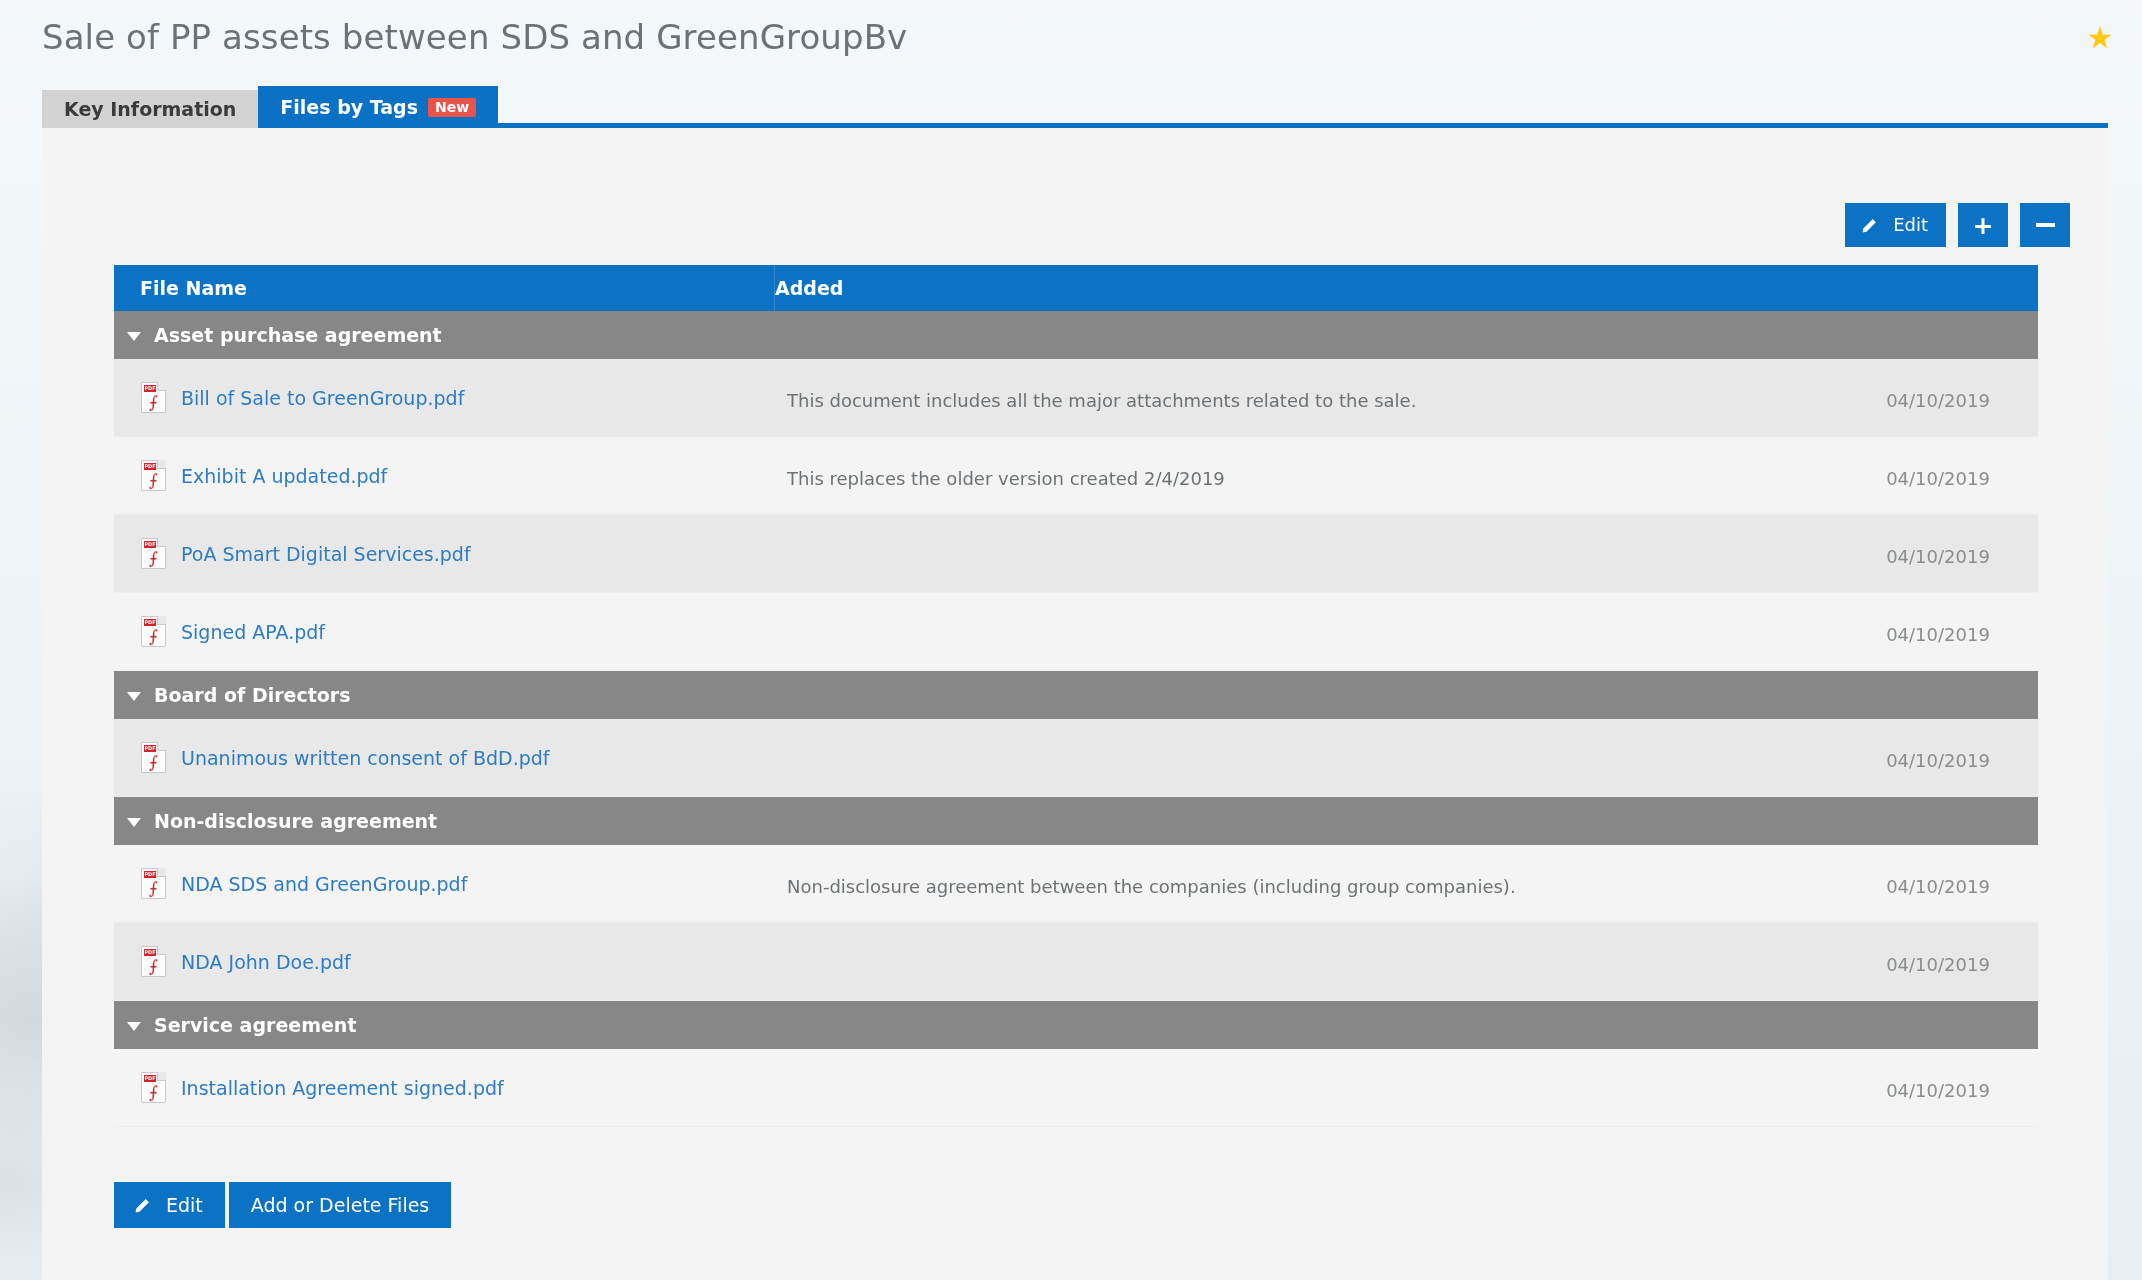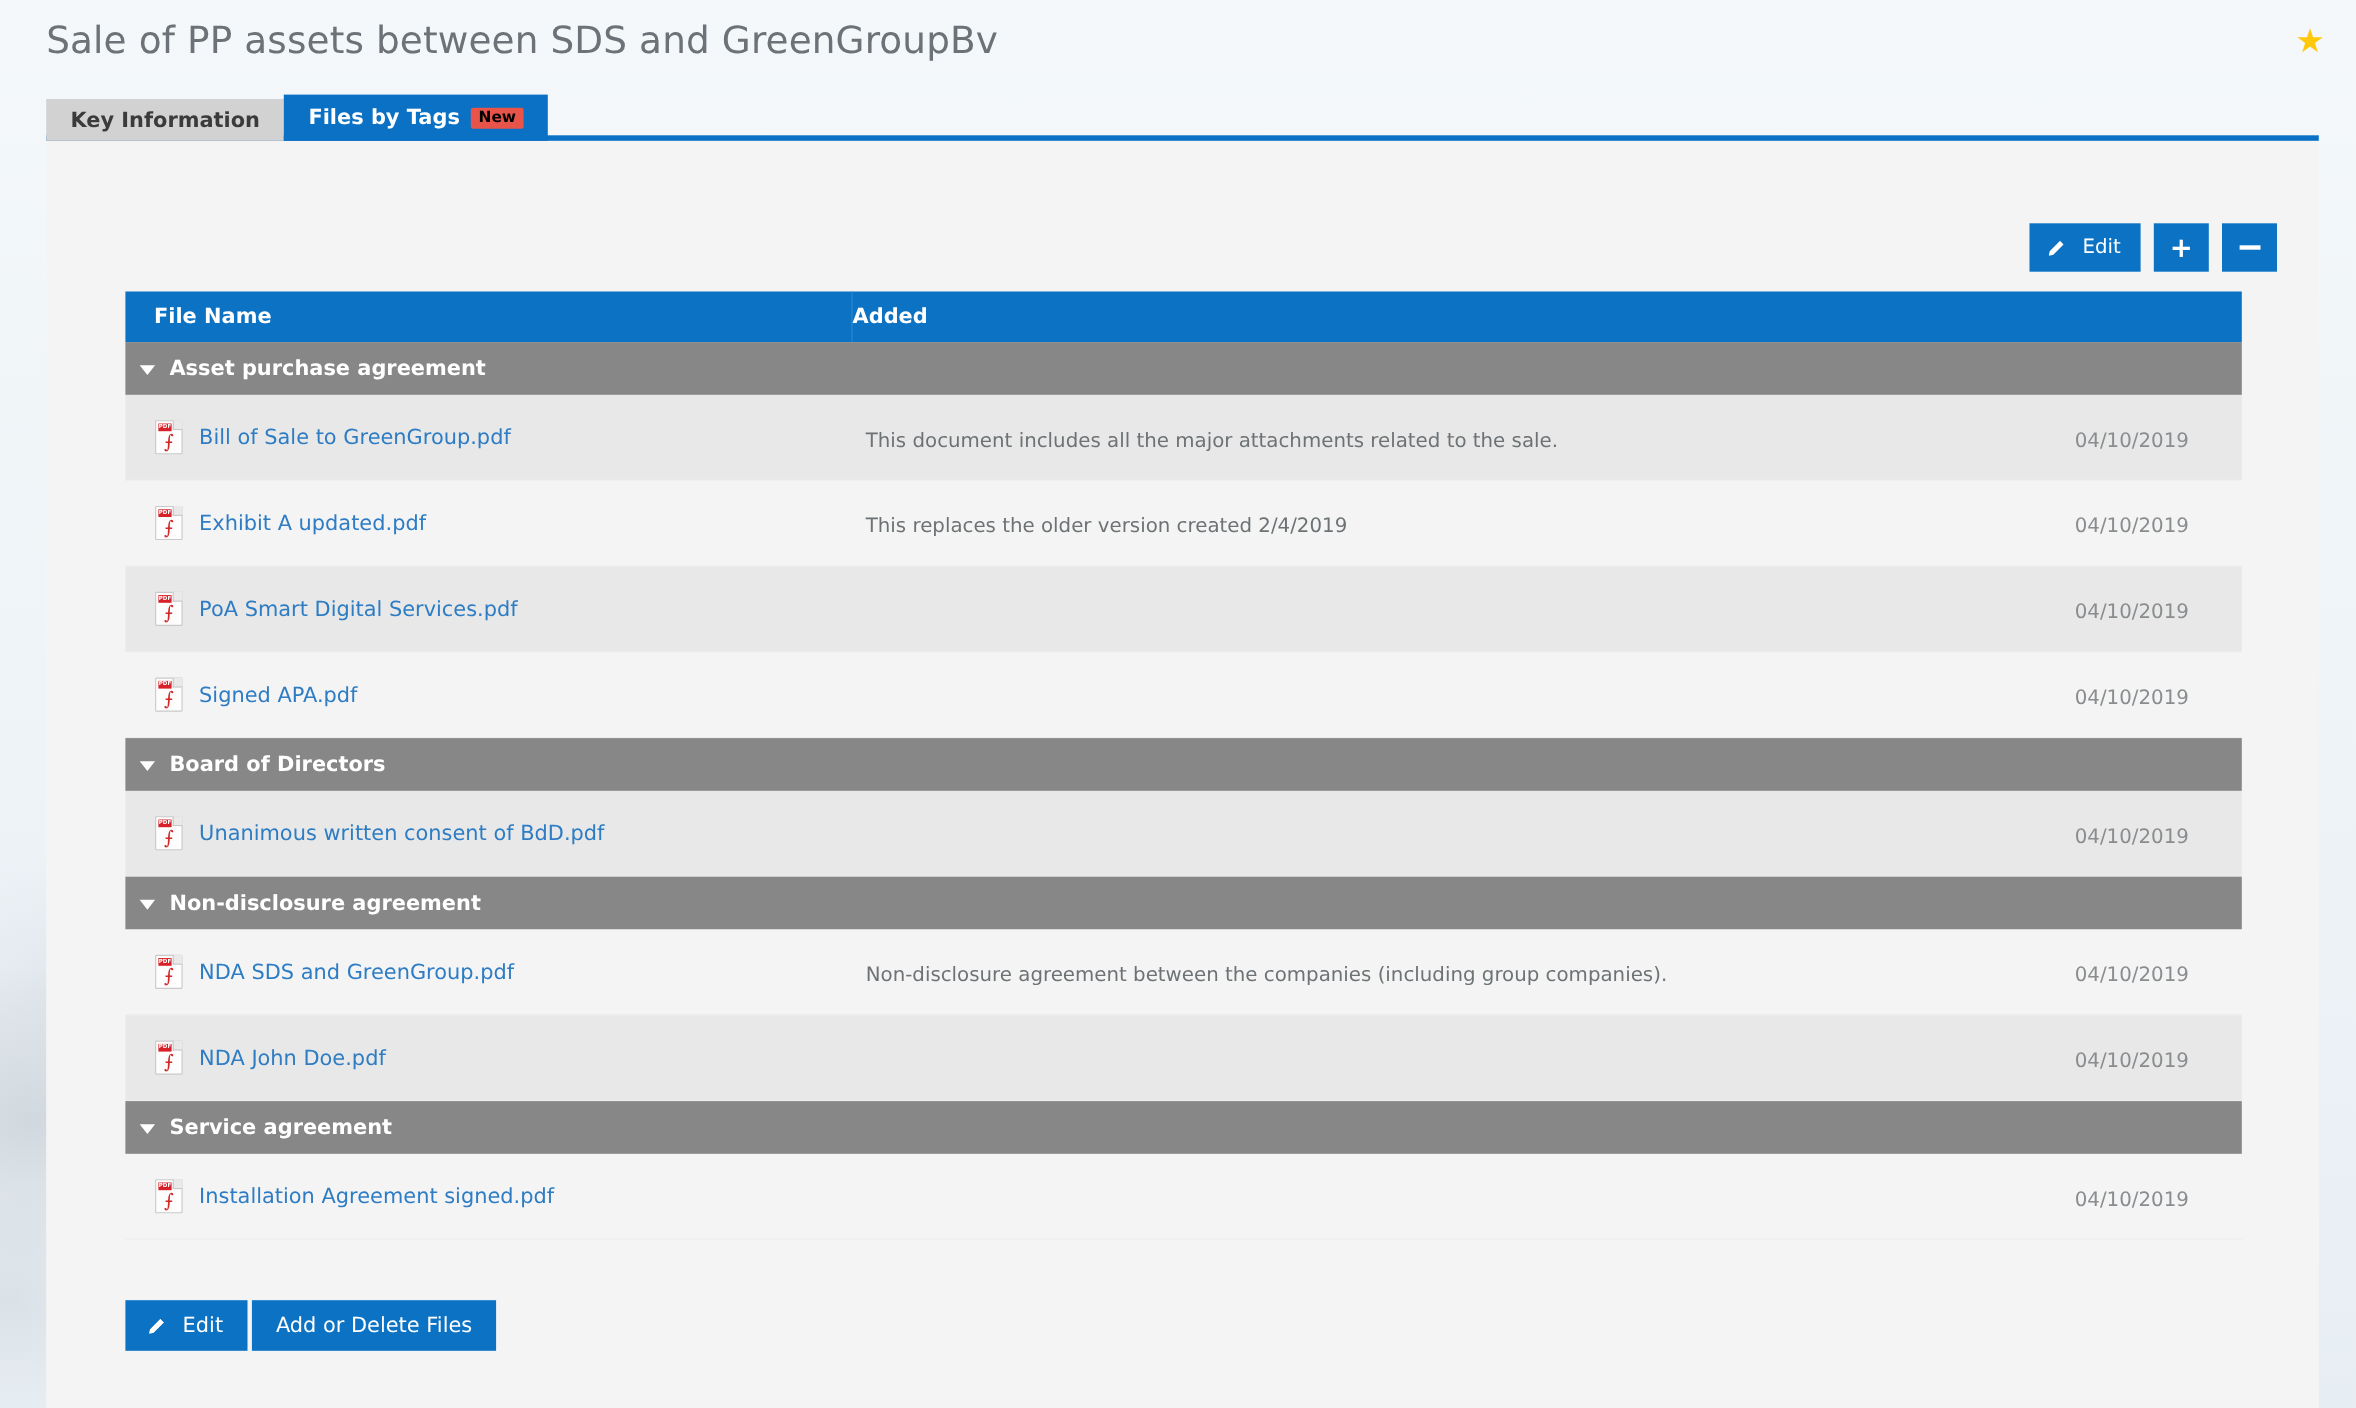--- a/index.html
+++ b/index.html
@@ -98,21 +98,21 @@
 
   .tab.active {
     background: #0a71c5;
     color: #ffffff;
     font-weight: bold;
     height: 42px;
   }
 
   .tab-badge {
     background: #e8544a;
-    color: #000000;
+    color: #ffffff;
     font-size: 14px;
     font-weight: bold;
     padding: 2px 7px 3px 7px;
     border-radius: 2px;
     line-height: 1;
   }
 
   .tab-underline {
     position: absolute;
     left: 42px;

